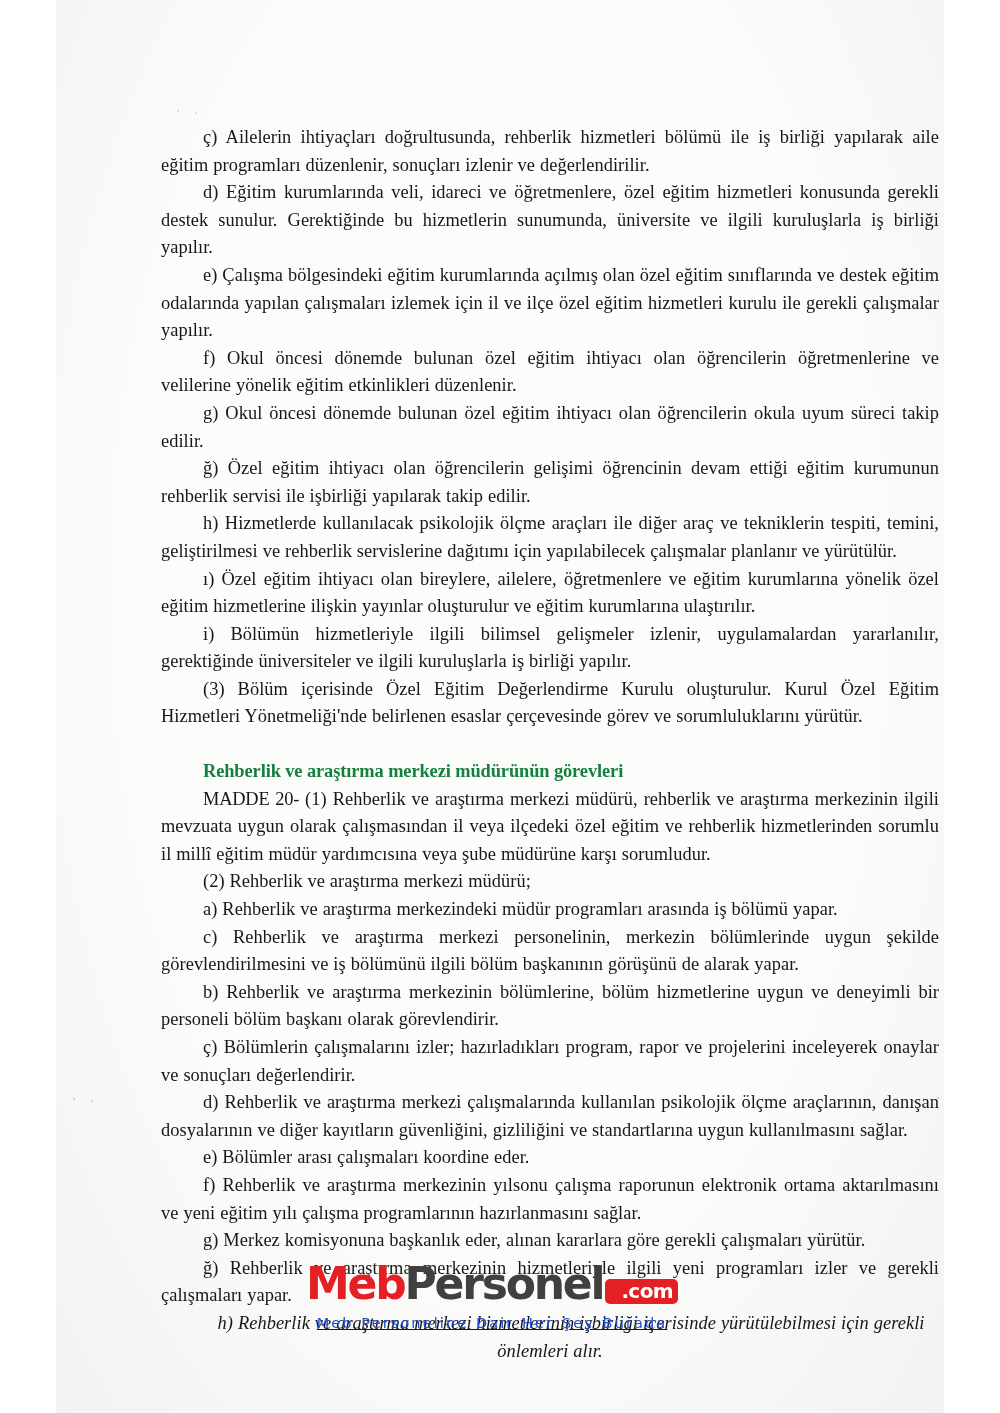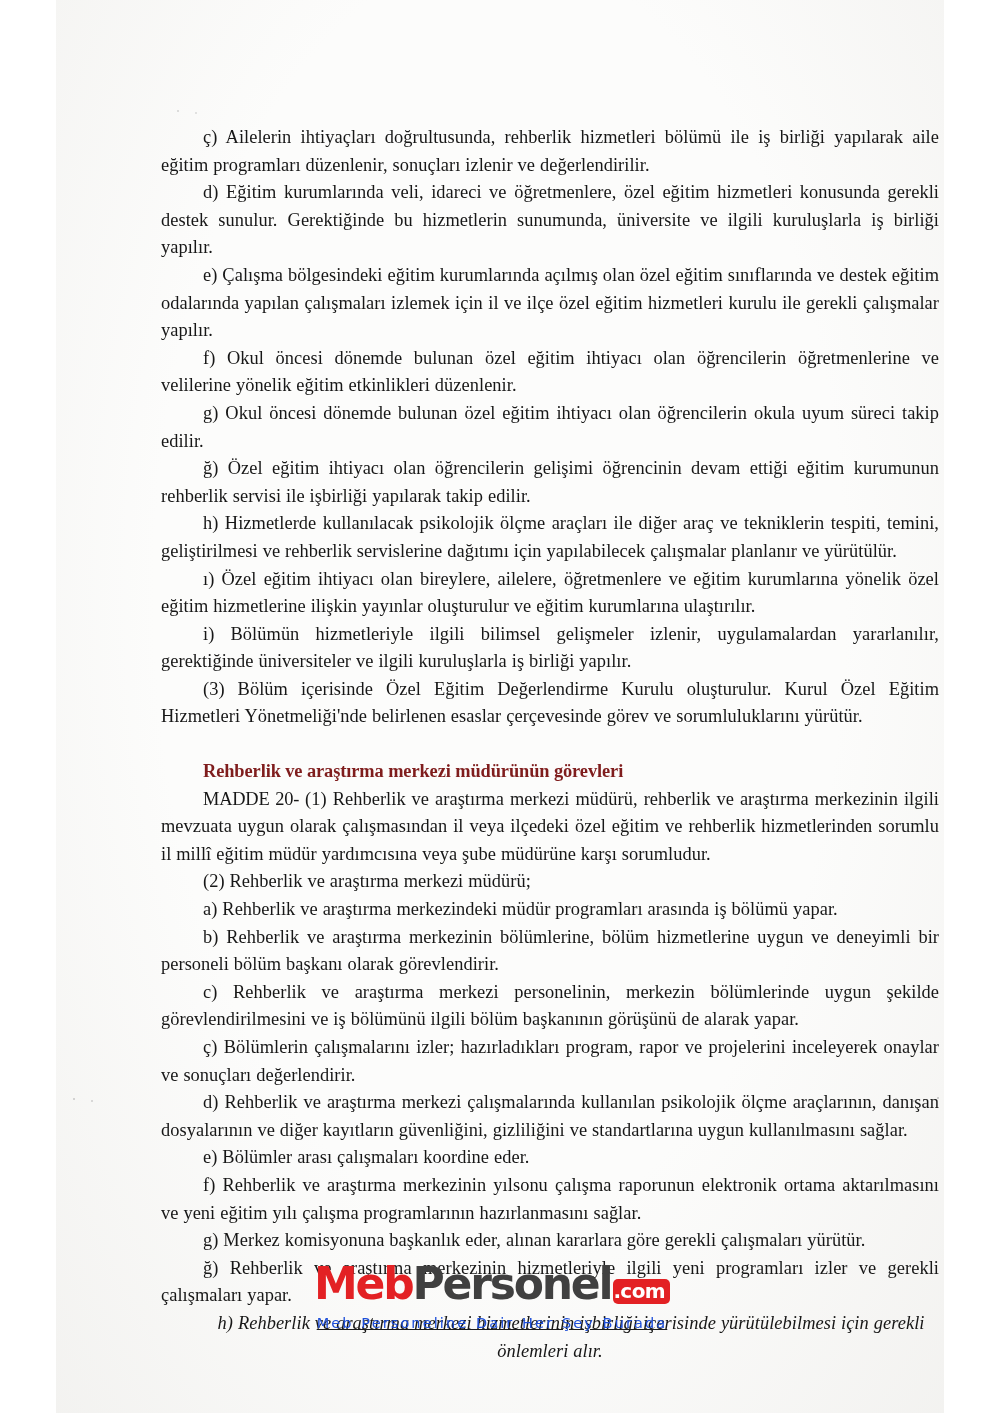--- a/index.html
+++ b/index.html
@@ -53,21 +53,21 @@
     font-style: italic;
   }
 
   .section-heading {
     margin: 0;
     font-size: 18.4px;
     line-height: 27.6px;
     font-weight: bold;
     text-indent: 42px;
     text-align: left;
-    color: #7f1d1d;
+    color: #15803d;
     letter-spacing: -0.1px;
   }
 
   .heading-gap {
     height: 27px;
   }
 
   .madde-label {
     font-weight: normal;
     letter-spacing: -0.2px;
@@ -102,21 +102,21 @@
   .logo-personel { color: #404040; }
 
   .logo-com {
     display: inline-block;
     background: #e32124;
     color: #ffffff;
     font-family: "DejaVu Sans", sans-serif;
     font-weight: bold;
     font-size: 20px;
     letter-spacing: -0.6px;
-    padding: 2px 5px 3px 0;
+    padding: 2px 5px 3px 16px;
     border-radius: 5px;
     margin-left: 2px;
     position: relative;
     top: 7px;
   }
 
   .logo-tagline {
     margin-top: 9px;
     font-family: "DejaVu Sans", sans-serif;
     font-size: 14.5px;
@@ -161,22 +161,22 @@
     <p class="para">(3) Bölüm içerisinde Özel Eğitim Değerlendirme Kurulu oluşturulur. Kurul Özel Eğitim Hizmetleri Yönetmeliği'nde belirlenen esaslar çerçevesinde görev ve sorumluluklarını yürütür.</p>
 
     <div class="heading-gap"></div>
 
     <p class="section-heading">Rehberlik ve araştırma merkezi müdürünün görevleri</p>
 
     <p class="para"><span class="madde-label">MADDE 20-</span><span> (1) Rehberlik ve araştırma merkezi müdürü, rehberlik ve araştırma merkezinin ilgili mevzuata uygun olarak çalışmasından il veya ilçedeki özel eğitim ve rehberlik hizmetlerinden sorumlu il millî eğitim müdür yardımcısına veya şube müdürüne karşı sorumludur.</span></p>
 
     <p class="para">(2) Rehberlik ve araştırma merkezi müdürü;</p>
     <p class="para">a) Rehberlik ve araştırma merkezindeki müdür programları arasında iş bölümü yapar.</p>
+    <p class="para">c) Rehberlik ve araştırma merkezi personelinin, merkezin bölümlerinde uygun şekilde görevlendirilmesini ve iş bölümünü ilgili bölüm başkanının görüşünü de alarak yapar.</p>
     <p class="para">b) Rehberlik ve araştırma merkezinin bölümlerine, bölüm hizmetlerine uygun ve deneyimli bir personeli bölüm başkanı olarak görevlendirir.</p>
-    <p class="para">c) Rehberlik ve araştırma merkezi personelinin, merkezin bölümlerinde uygun şekilde görevlendirilmesini ve iş bölümünü ilgili bölüm başkanının görüşünü de alarak yapar.</p>
     <p class="para">ç) Bölümlerin çalışmalarını izler; hazırladıkları program, rapor ve projelerini inceleyerek onaylar ve sonuçları değerlendirir.</p>
     <p class="para">d) Rehberlik ve araştırma merkezi çalışmalarında kullanılan psikolojik ölçme araçlarının, danışan dosyalarının ve diğer kayıtların güvenliğini, gizliliğini ve standartlarına uygun kullanılmasını sağlar.</p>
     <p class="para">e) Bölümler arası çalışmaları koordine eder.</p>
     <p class="para">f) Rehberlik ve araştırma merkezinin yılsonu çalışma raporunun elektronik ortama aktarılmasını ve yeni eğitim yılı çalışma programlarının hazırlanmasını sağlar.</p>
     <p class="para">g) Merkez komisyonuna başkanlık eder, alınan kararlara göre gerekli çalışmaları yürütür.</p>
     <p class="para">ğ) Rehberlik ve araştırma merkezinin hizmetleriyle ilgili yeni programları izler ve gerekli çalışmaları yapar.</p>
     <p class="para">h) Rehberlik ve araştırma merkezi hizmetlerinin işbirliği içerisinde yürütülebilmesi için gerekli önlemleri alır.</p>
 
   </div>
 

